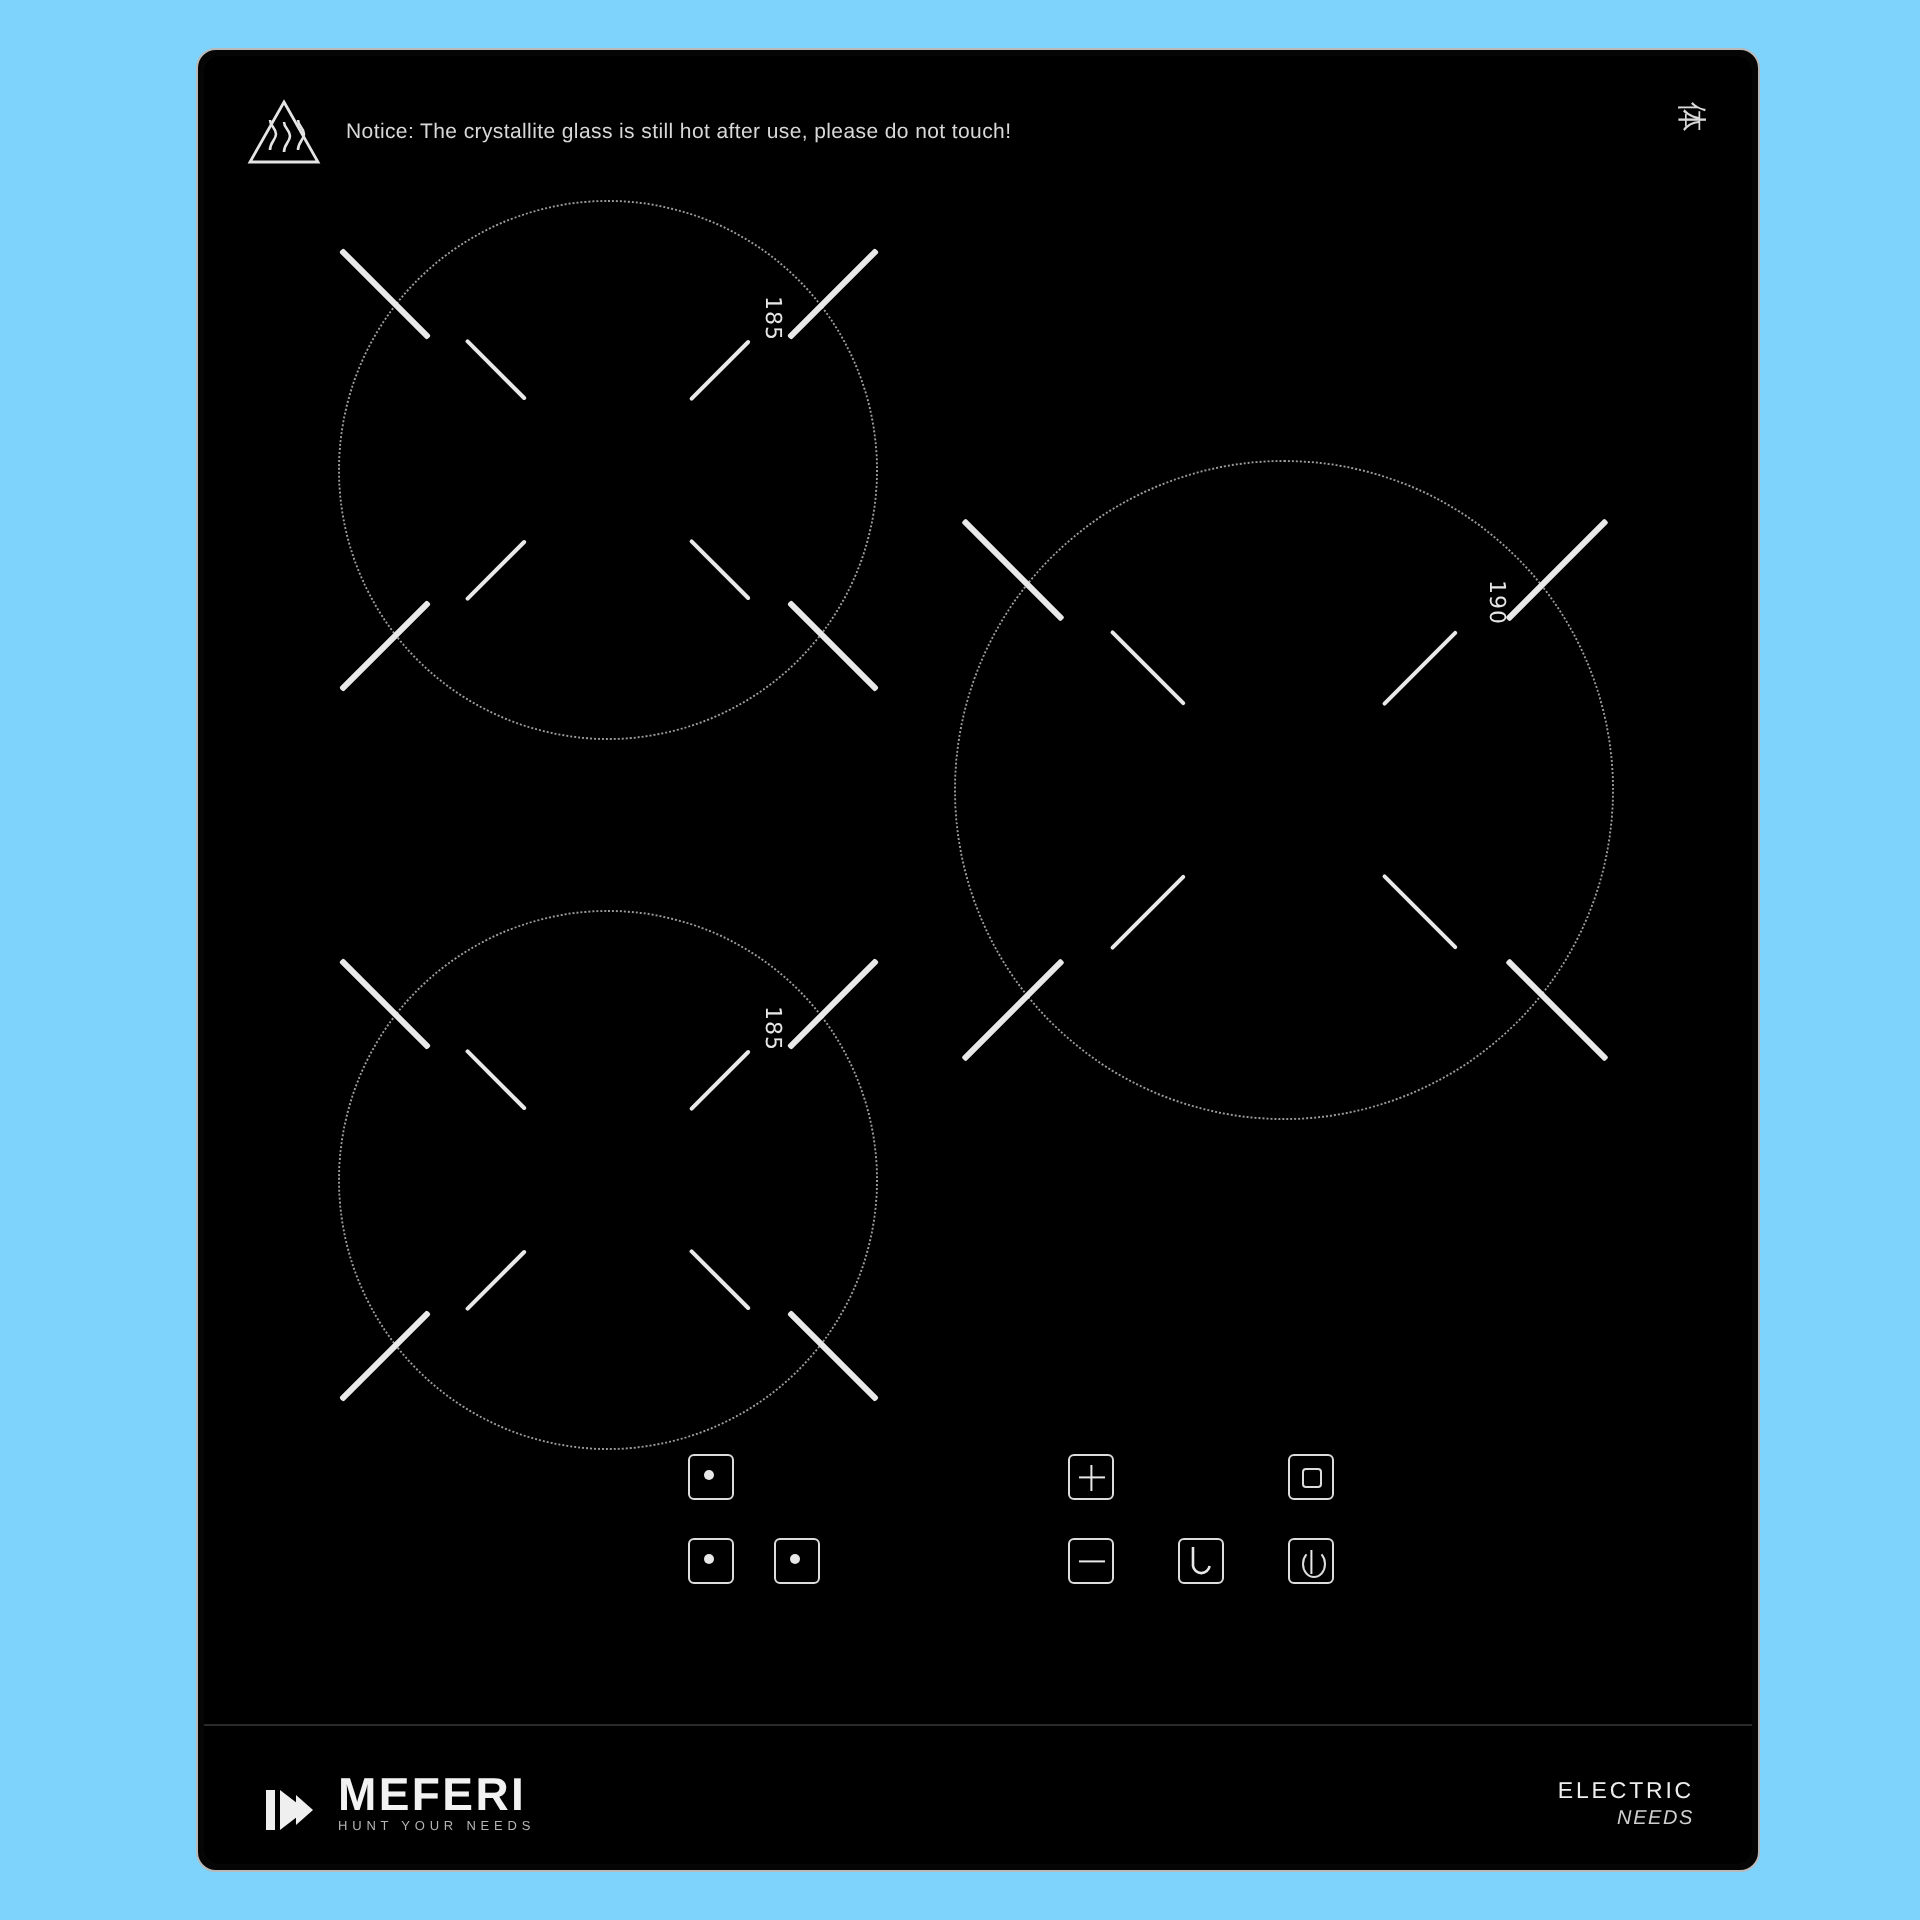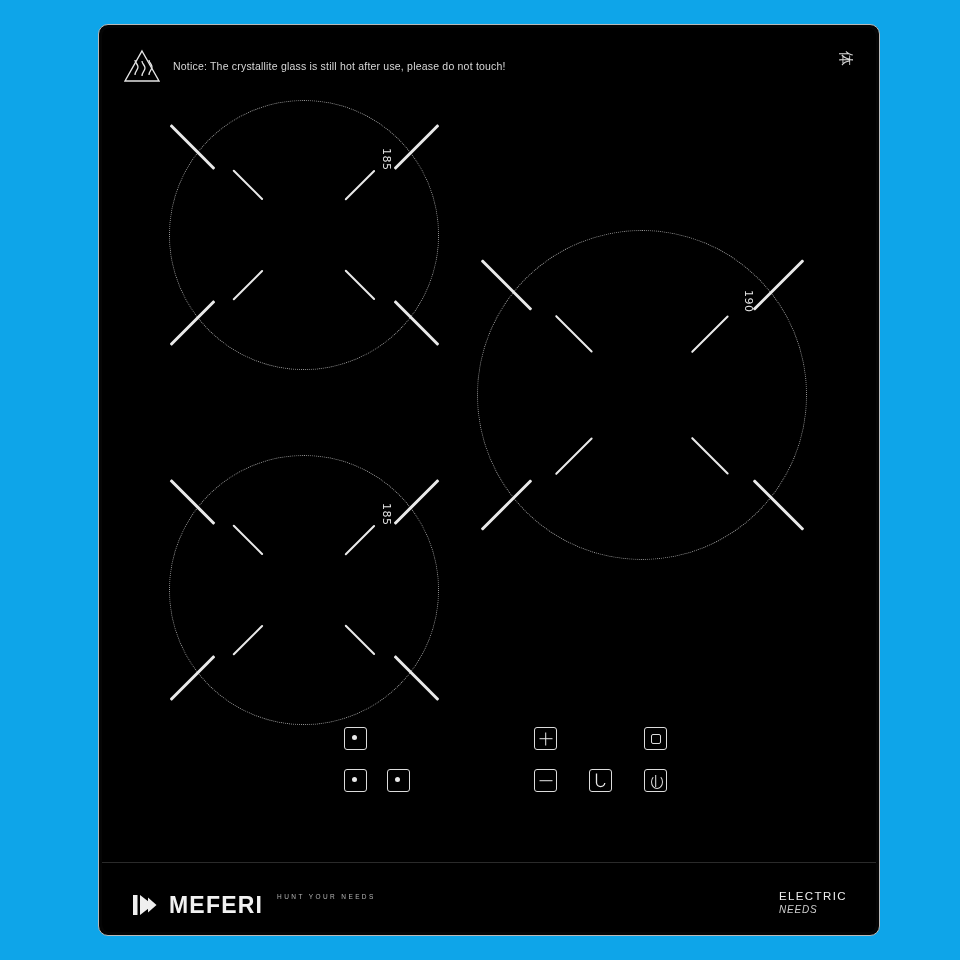--- a/index.html
+++ b/index.html
@@ -11,21 +11,21 @@
     width: 960px;
     height: 960px;
     overflow: hidden;
     font-family: "Liberation Sans", sans-serif;
   }
 
   #stage {
     position: relative;
     width: 960px;
     height: 960px;
-    background: #0ea5e9;
+    background: #7dd3fc;
   }
 
   
   #cooktop {
     position: absolute;
     left: 98px;
     top: 24px;
     width: 782px;
     height: 912px;
     background: #050505;
@@ -208,42 +208,42 @@
     align-items: flex-end;
     gap: 9px;
   }
   #brand-logo-mark {
     width: 27px;
     height: 24px;
     position: relative;
   }
   #brand-text-wrap {
     display: flex;
-    flex-direction: row;
-    gap: 14px;
+    flex-direction: column;
+    gap: 2px;
   }
   #brand-name {
     color: #f2f2f2;
     font-size: 23px;
     font-weight: bold;
     letter-spacing: 1.2px;
     line-height: 1;
     font-family: "Liberation Sans", sans-serif;
   }
   #brand-tagline {
     color: #b4b4b4;
     font-size: 6.5px;
     letter-spacing: 2.4px;
     line-height: 1;
   }
   #series {
     position: absolute;
     right: 32px;
     bottom: 20px;
-    text-align: left;
+    text-align: right;
   }
   #series-main {
     color: #ededed;
     font-size: 11.5px;
     letter-spacing: 1.4px;
     line-height: 1.15;
   }
   #series-sub {
     color: #cfcfcf;
     font-size: 10px;

